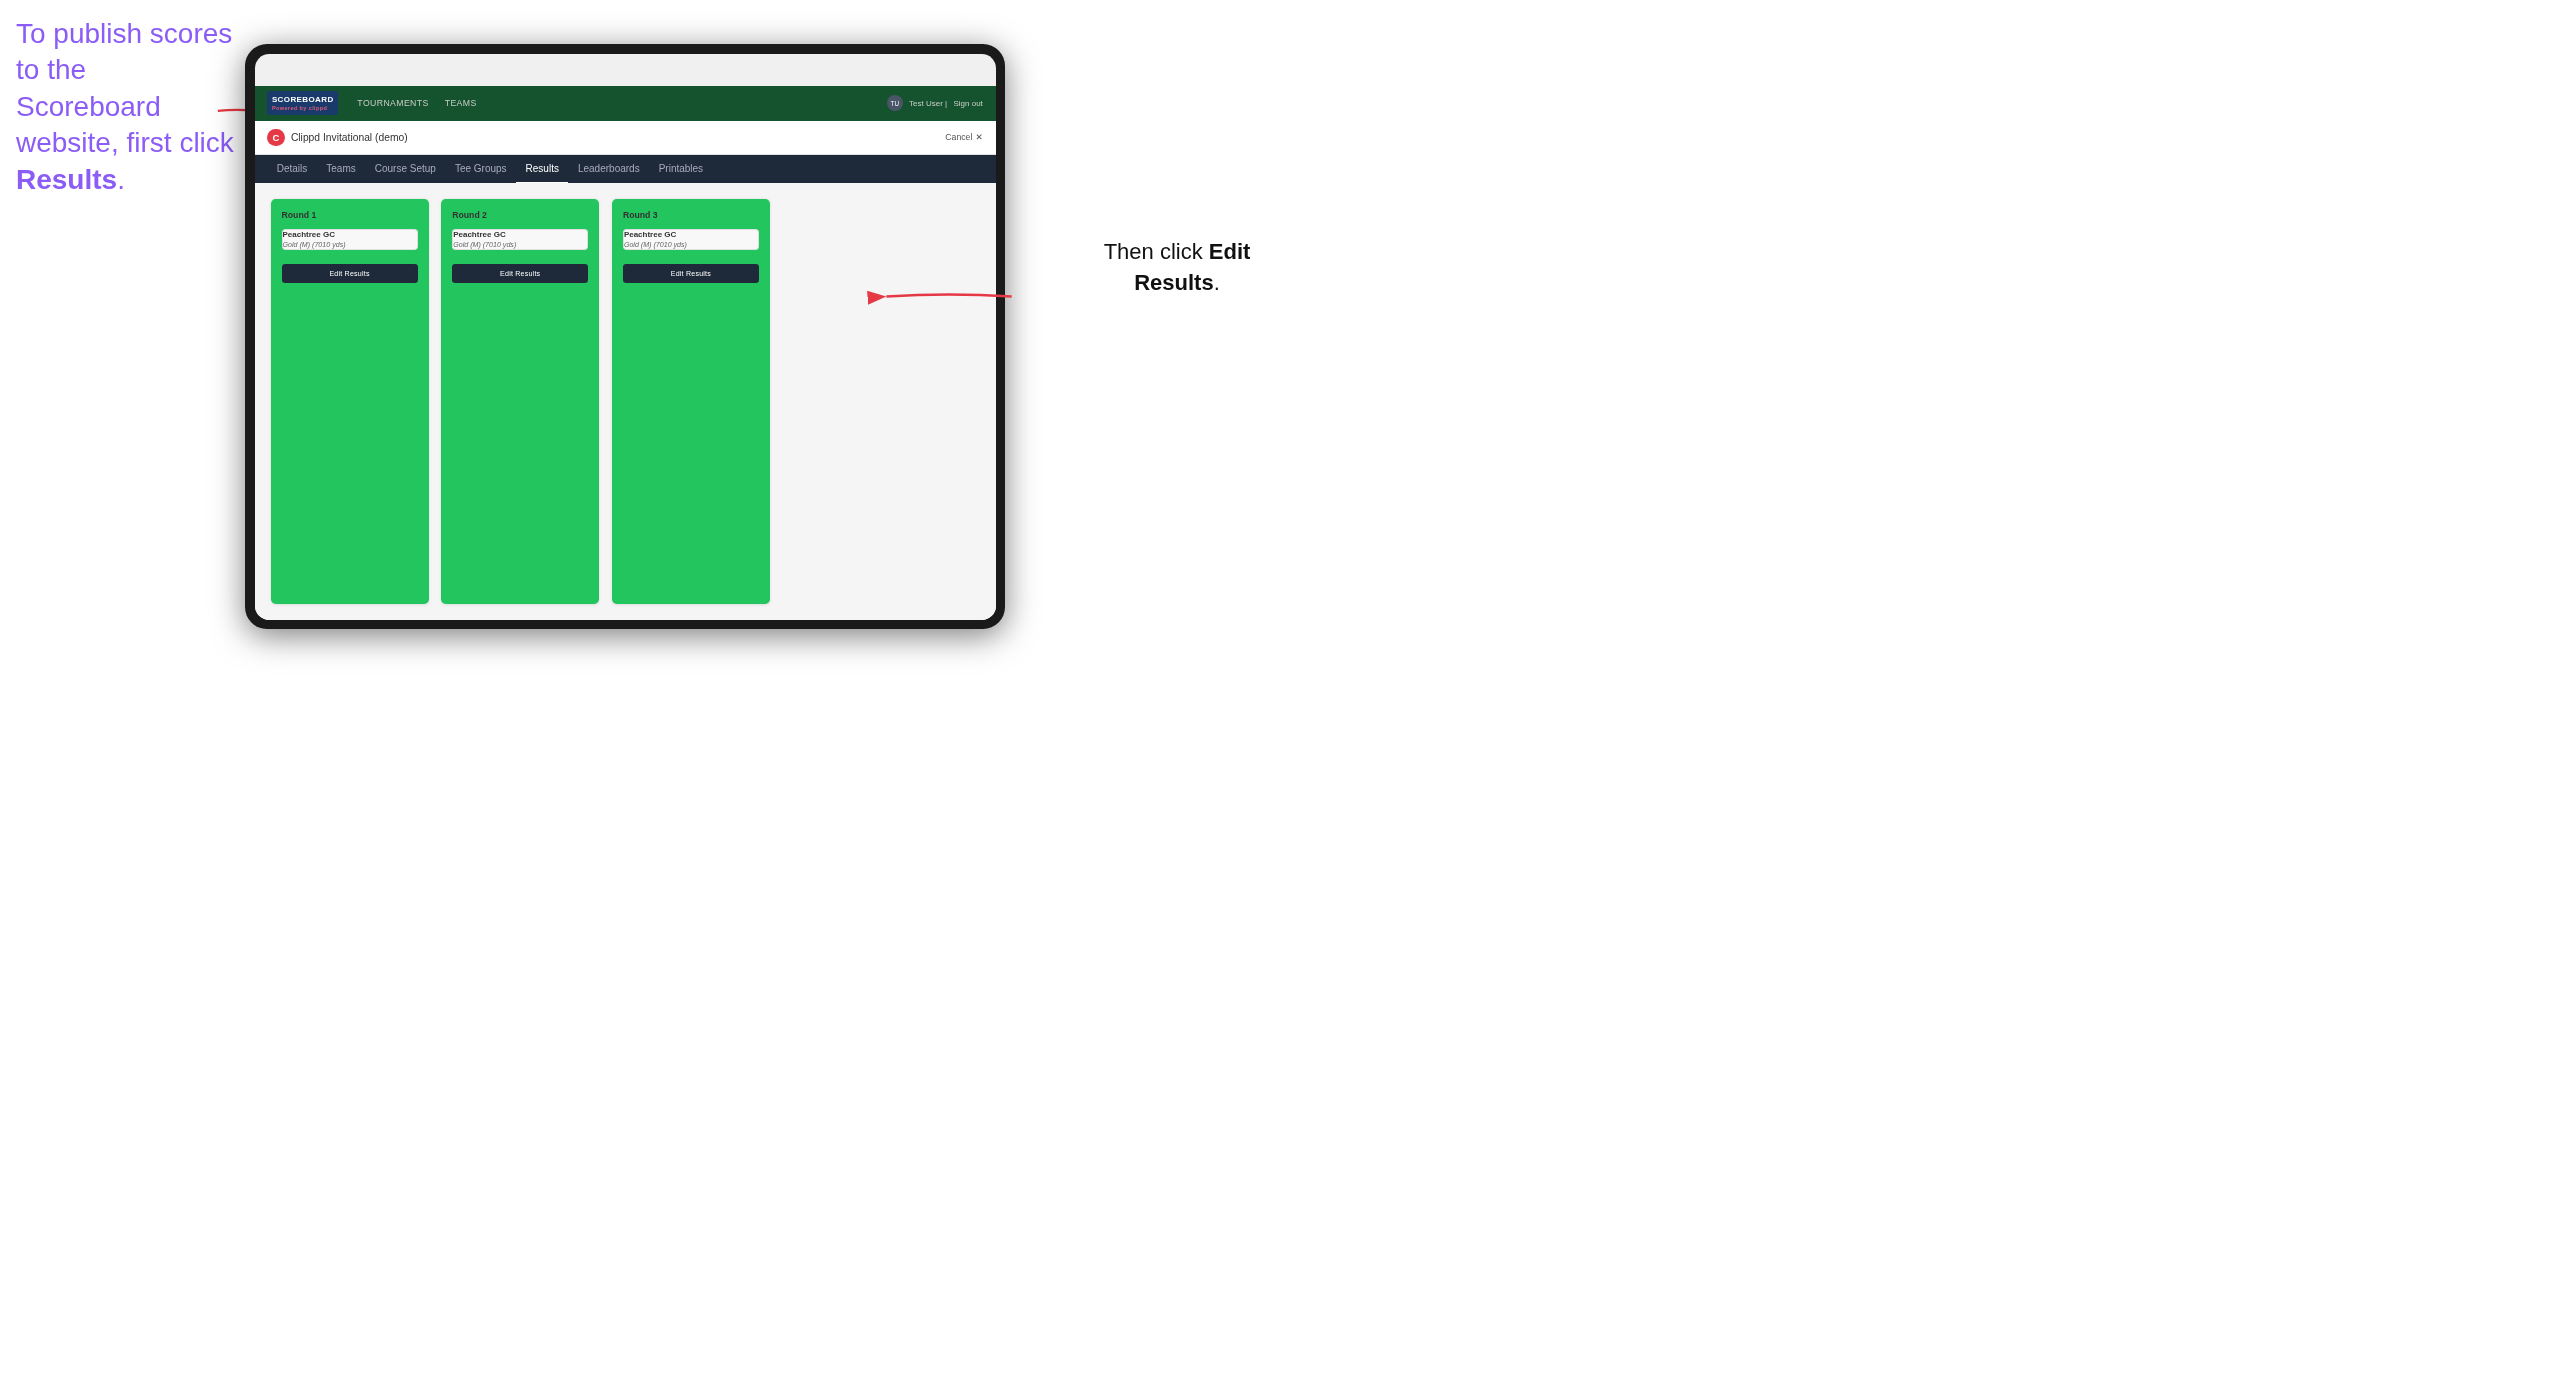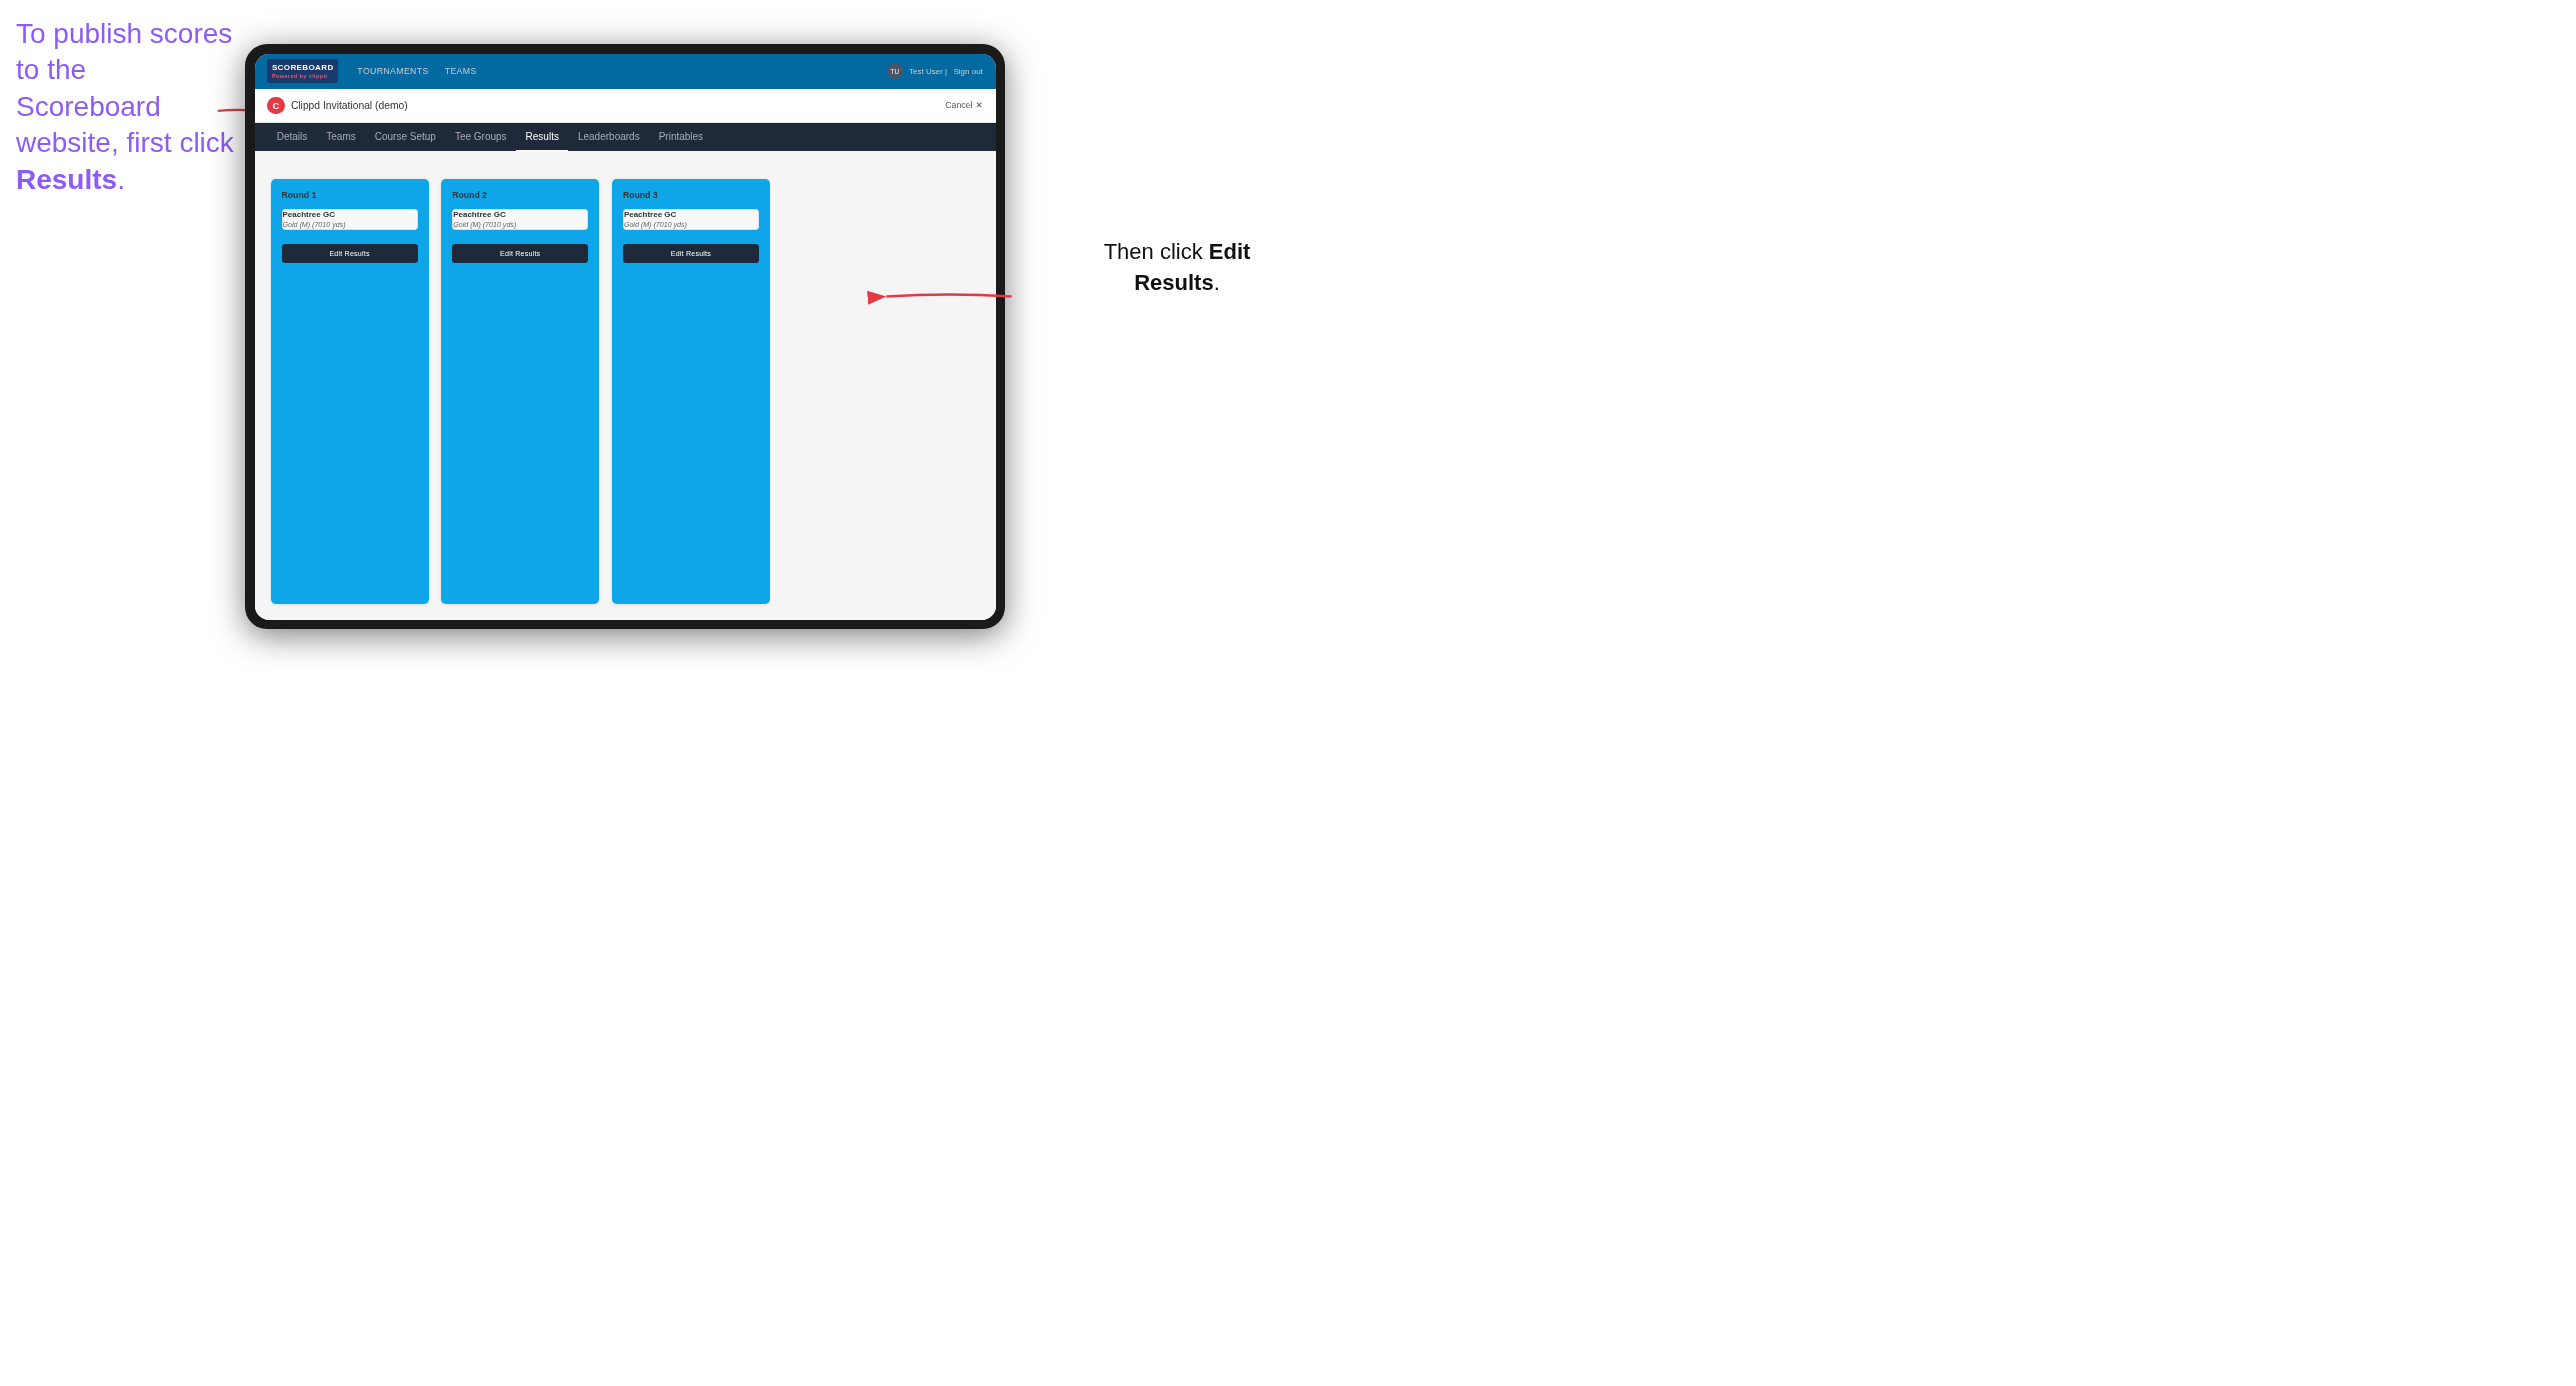--- a/index.html
+++ b/index.html
@@ -59,26 +59,27 @@
       height: 100%;
       background: #f0f0f0;
       border-radius: 14.2px;
       overflow: hidden;
       display: flex;
       flex-direction: column;
     }
 
     
     .top-nav {
-      background: #0369a1;
+      background: #14532d;
       display: flex;
       align-items: center;
       padding: 0 12.7px;
       height: 35px;
       flex-shrink: 0;
+      margin-top: 32px;
     }
 
     .logo-area {
       display: flex;
       align-items: center;
       margin-right: 19px;
     }
 
     .logo-box {
       background: #1a3a6b;
@@ -203,27 +204,26 @@
     .content-area {
       background: #f5f5f5;
       flex: 1;
       padding: 16px;
       display: flex;
       gap: 12.7px;
     }
 
     
     .round-column {
-      background: #0ea5e9;
+      background: #22c55e;
       border-radius: 4.7px;
       padding: 11px;
       width: 158px;
       flex-shrink: 0;
       box-shadow: 0 0.8px 3.2px rgba(0,0,0,0.1);
-      margin-top: 12px;
     }
 
     .round-title {
       font-size: 8.7px;
       font-weight: 600;
       color: #333;
       margin-bottom: 9.5px;
     }
 
     .course-card {

